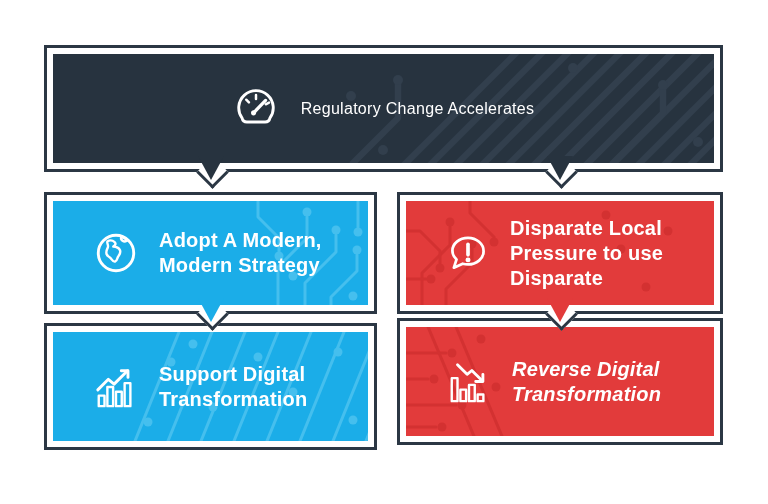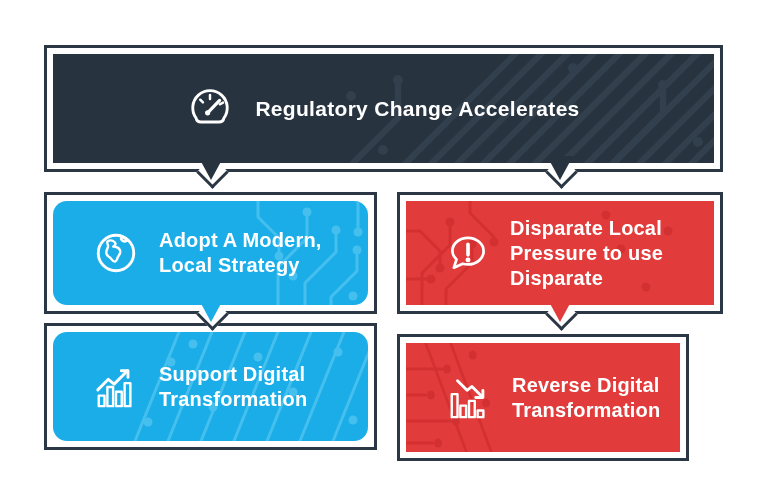--- a/index.html
+++ b/index.html
@@ -22,32 +22,32 @@
   .card{
     position:absolute;box-sizing:border-box;
     border:3px solid var(--border);
     background:var(--background);
     padding:6px;
   }
   .inner{
     position:relative;width:100%;height:100%;overflow:hidden;
   }
   .navy-card .inner{background:var(--navy);}
-  .blue-card .inner{background:var(--blue);border-radius:14px;}
+  .blue-card .inner{background:var(--blue);}
   .red-card .inner{background:var(--red);}
   .circuit{position:absolute;left:0;top:0;width:100%;height:100%;z-index:1;}
   .content{
     position:relative;z-index:2;height:100%;
     display:flex;align-items:center;gap:20px;padding-left:40px;box-sizing:border-box;
   }
   .content.centered{justify-content:center;padding-left:0;gap:22px;}
   .icon{display:flex;align-items:center;justify-content:center;color:var(--text);flex:0 0 auto;}
   .icon svg{display:block;}
   .title{
-    color:var(--text);font-size:21px;font-weight:700;letter-spacing:.3px;white-space:nowrap;
+    color:var(--text);font-size:16px;font-weight:400;letter-spacing:.3px;white-space:nowrap;
   }
   .lines{display:flex;flex-direction:column;}
   .line{color:var(--text);font-size:20px;line-height:25px;font-weight:700;letter-spacing:.2px;white-space:nowrap;}
   
   .tail{position:absolute;bottom:0;width:0;height:0;z-index:3;}
   .notch{
     position:absolute;left:-10px;top:-8.5px;width:20px;height:20px;
     background:var(--background);
     border-right:3px solid var(--border);
     border-bottom:3px solid var(--border);
@@ -137,21 +137,21 @@
       <div class="content">
         <span class="icon">
           <svg width="46" height="46" viewBox="0 0 48 48" fill="none" stroke="currentColor" stroke-linecap="round" stroke-linejoin="round">
             <circle cx="24" cy="24" r="18.5" stroke-width="3"></circle>
             <path stroke-width="2.5" d="M15 12 c2.5 -1.7 5.6 -1.1 7.6 0.7 c1.8 1.6 0.4 3.3 -1.4 4.5 c2.8 0.2 5.7 1.2 6.9 3.8 c1.2 2.6 -0.3 4.7 -1.8 6.7 c-1.3 1.8 -0.9 4.6 -3.2 5.2 c-2.3 0.6 -3.2 -1.8 -4.6 -3.4 c-1.4 -1.6 -3.8 -2.2 -4.4 -4.6 c-0.6 -2.4 0.4 -4.8 1.4 -6.8 c0.9 -1.9 -1.1 -4.2 -0.5 -6.1 Z"></path>
             <path stroke-width="2.5" d="M29.8 6.8 c2.3 0.9 4.4 2.4 6 4.3 c-1.6 1.2 -3.8 1 -5.3 -0.2 c-1.3 -1 -1.5 -2.7 -0.7 -4.1 Z"></path>
           </svg>
         </span>
         <div class="lines">
           <span class="line">Adopt A Modern,</span>
-          <span class="line">Local Strategy</span>
+          <span class="line">Modern Strategy</span>
         </div>
       </div>
     </div>
     <div class="tail" style="left:50%;">
       <span class="notch"></span>
       <span class="tip"></span>
     </div>
   </div>
 
   <div class="card red-card" style="left:397px;top:192px;width:326px;height:122px;">
@@ -225,21 +225,21 @@
           </svg>
         </span>
         <div class="lines">
           <span class="line">Support Digital</span>
           <span class="line">Transformation</span>
         </div>
       </div>
     </div>
   </div>
 
-  <div class="card red-card" style="left:397px;top:334px;width:292px;height:127px;">
+  <div class="card red-card" style="left:397px;top:318px;width:326px;height:127px;font-style:italic;">
     <div class="inner">
       <svg class="circuit" preserveAspectRatio="none" viewBox="0 0 308 109">
           <path d="M0 26 H40" fill="none" stroke="#d33131" stroke-width="3" stroke-linecap="round" stroke-linejoin="round"></path>
           <path d="M0 52 H22" fill="none" stroke="#d33131" stroke-width="3" stroke-linecap="round" stroke-linejoin="round"></path>
           <path d="M0 78 H50" fill="none" stroke="#d33131" stroke-width="3" stroke-linecap="round" stroke-linejoin="round"></path>
           <path d="M20 -5 L70 114" fill="none" stroke="#d33131" stroke-width="3" stroke-linecap="round" stroke-linejoin="round"></path>
           <path d="M48 -5 L98 114" fill="none" stroke="#d33131" stroke-width="3" stroke-linecap="round" stroke-linejoin="round"></path>
           <path d="M0 100 H30" fill="none" stroke="#d33131" stroke-width="3" stroke-linecap="round" stroke-linejoin="round"></path>
           <circle cx="46" cy="26" r="4.5" fill="#d33131"></circle>
           <circle cx="28" cy="52" r="4.5" fill="#d33131"></circle>

